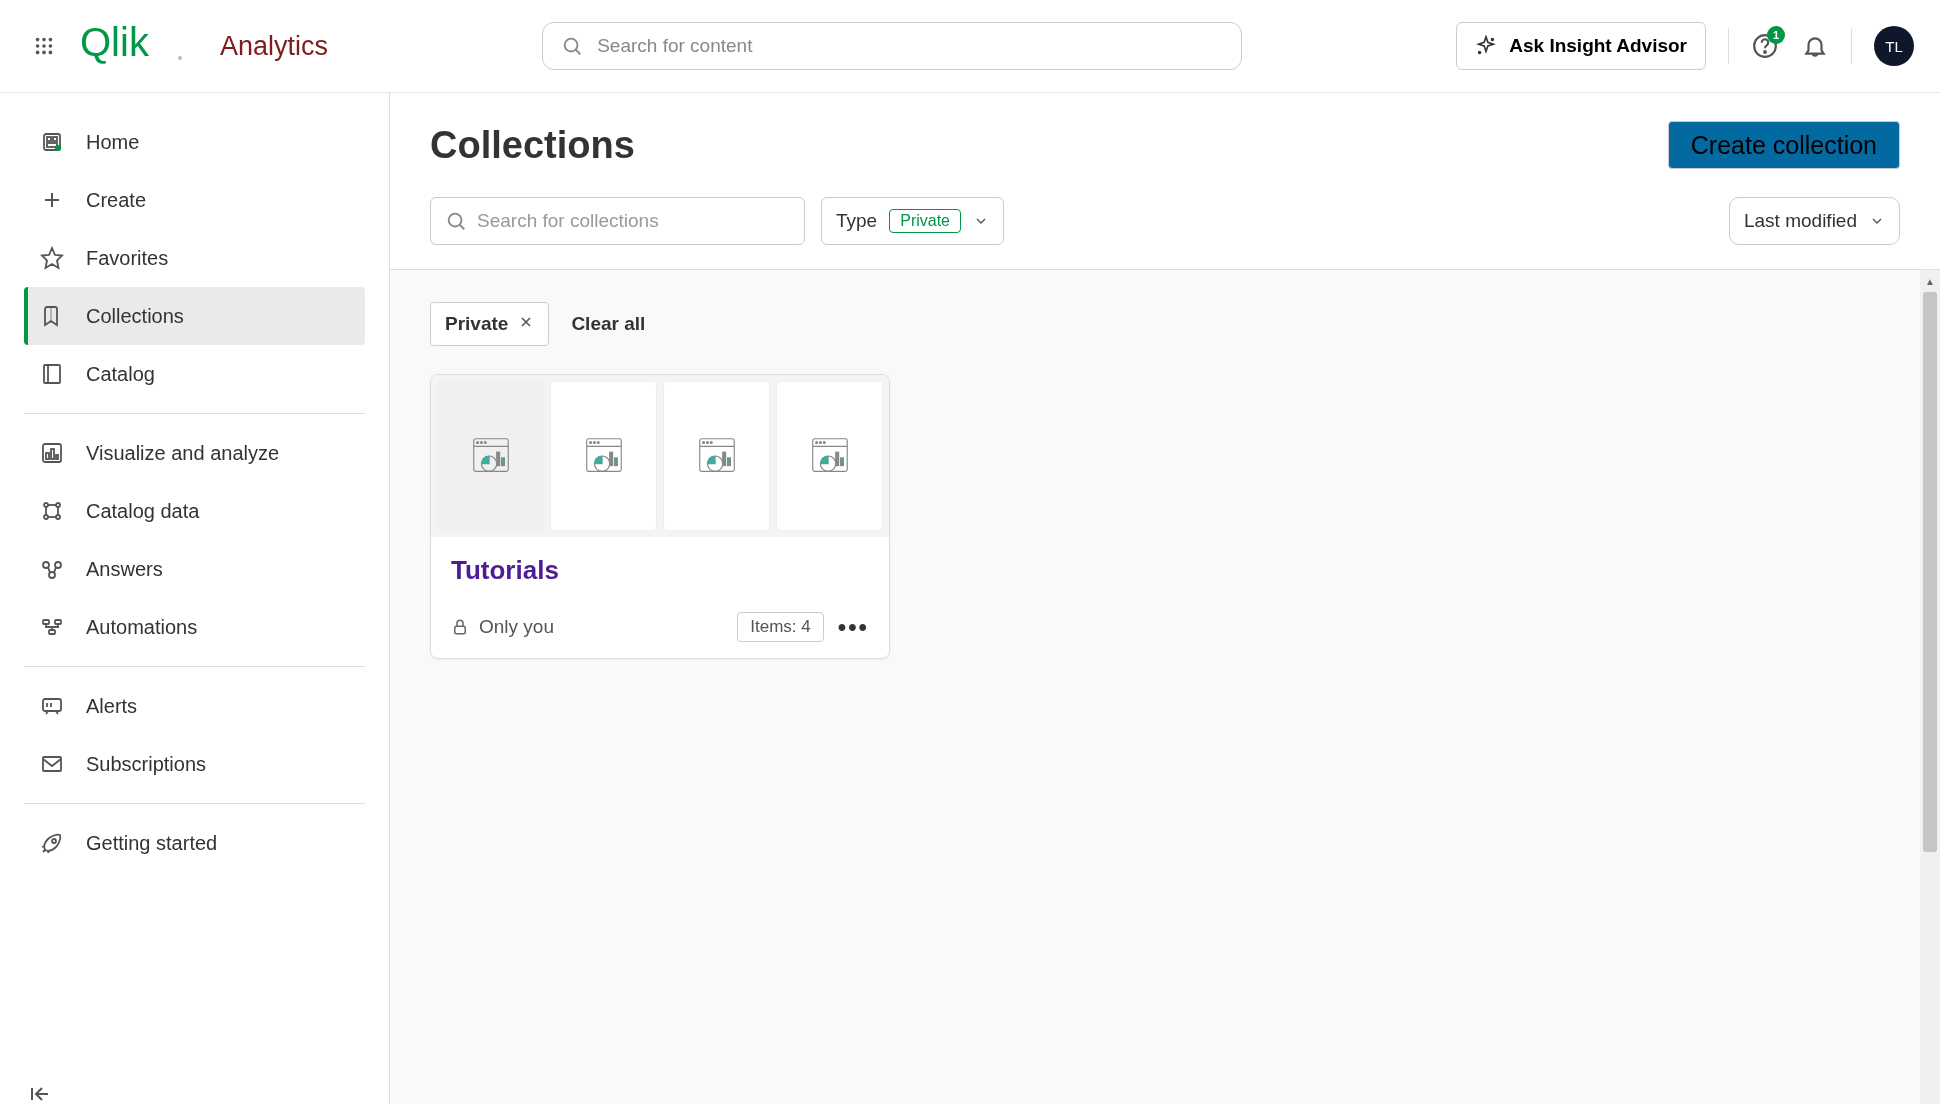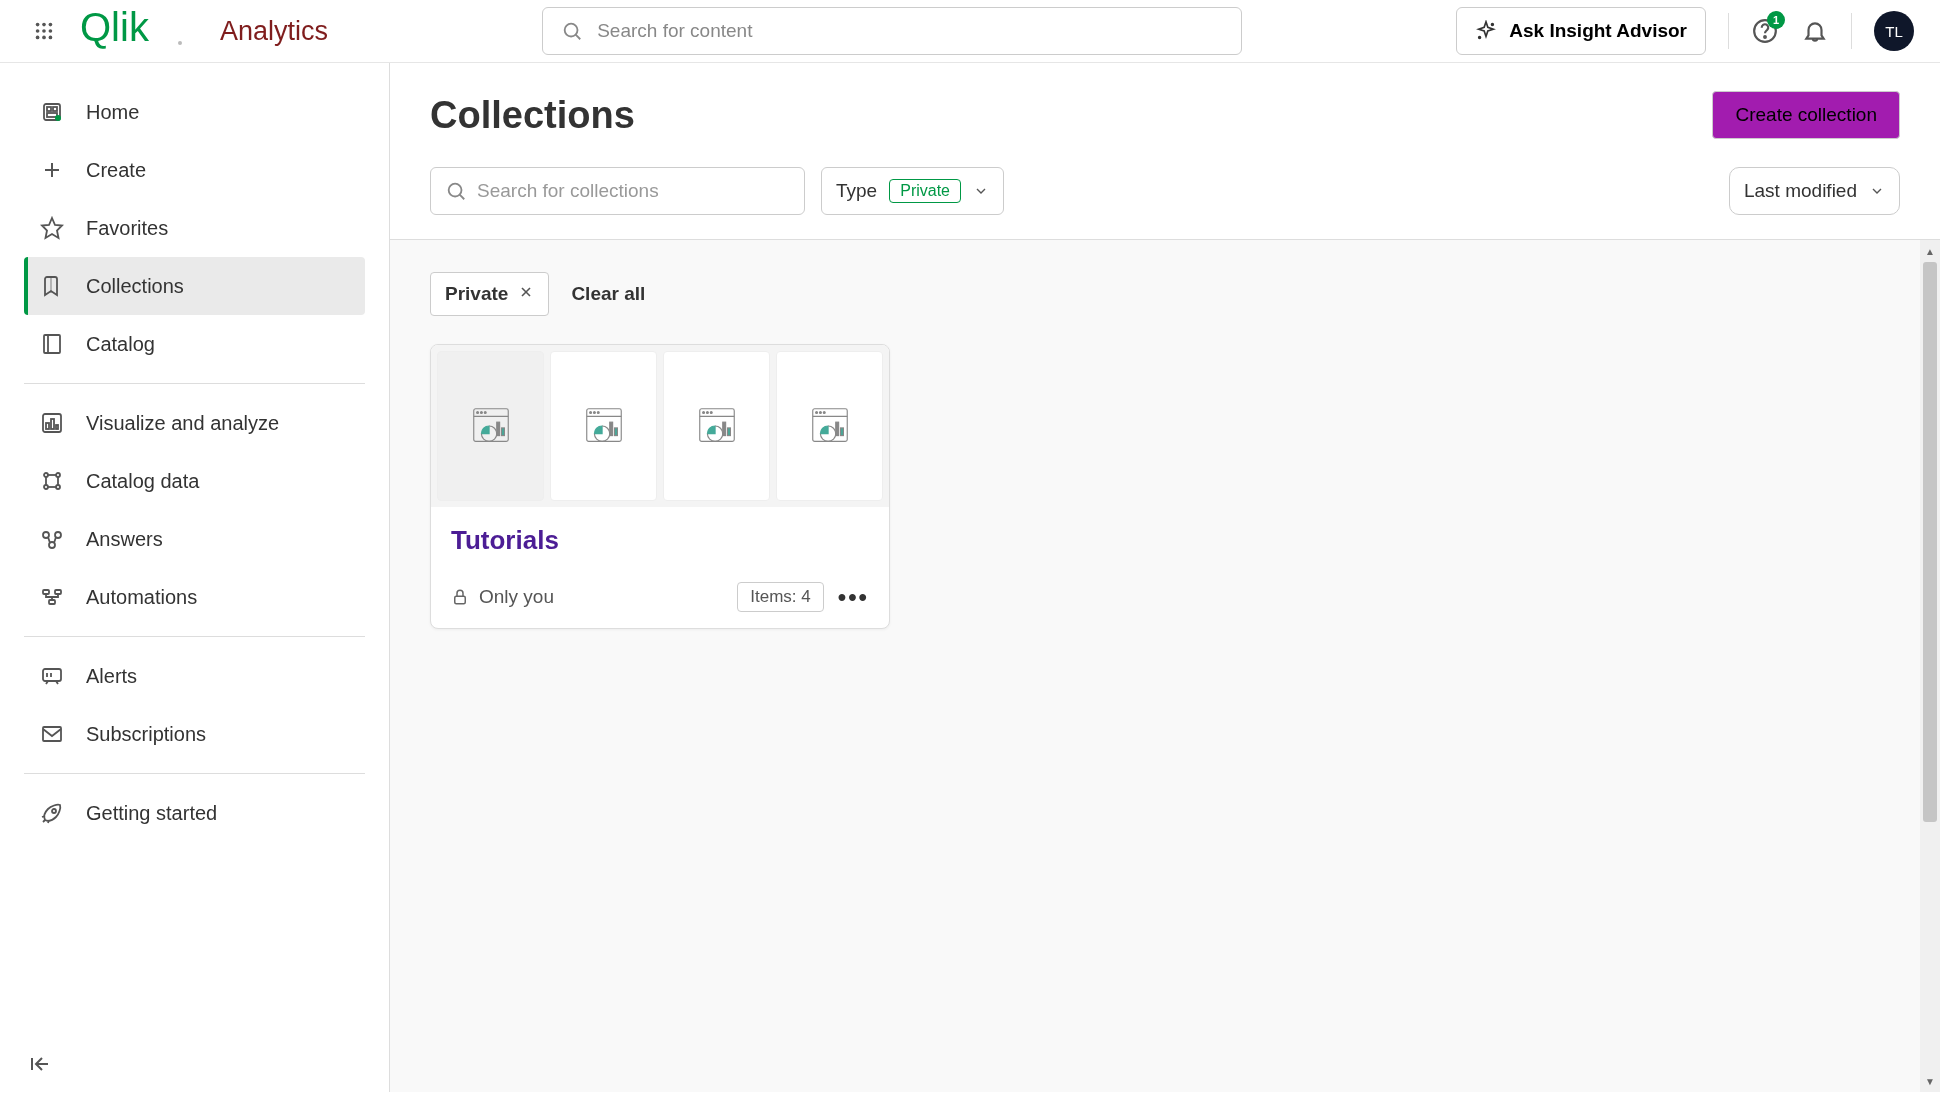--- a/index.html
+++ b/index.html
@@ -1,24 +1,24 @@
 <!DOCTYPE html>
 <html><head>
   <meta charset="utf-8">
   <style>
     * { box-sizing: border-box; margin: 0; padding: 0; font-family: 'Segoe UI', -apple-system, BlinkMacSystemFont, sans-serif; }
     body { background: #fff; color: #333; overflow: hidden; }
 
     
-    .top-header { height: 63px; display: flex; align-items: center; padding: 0 26px; border-bottom: 1px solid #e6e6e6; }
+    .top-header { height: 93px; display: flex; align-items: center; padding: 0 26px; border-bottom: 1px solid #e6e6e6; }
     .apps-btn { width: 36px; height: 36px; display:flex; align-items:center; justify-content:center; cursor:pointer; }
     .logo-wrap { display:flex; align-items:center; margin-left: 18px; }
     .app-title { margin-left: 30px; font-size: 27px; color: #7f1d1d; font-weight: 400; }
     .header-center { flex:1; display:flex; justify-content:center; }
-    .search-bar { width: 700px; height: 48px; border: 1px solid #ccc; border-radius: 6px; display:flex; align-items:center; padding: 0 18px; color:#888; }
+    .search-bar { width: 700px; height: 48px; border: 1px solid #ccc; border-radius: 12px; display:flex; align-items:center; padding: 0 18px; color:#888; }
     .search-bar input { border:none; outline:none; flex:1; font-size: 19px; margin-left: 14px; color:#555; }
     .search-bar input::placeholder { color:#888; }
     .header-right { display:flex; align-items:center; gap: 22px; }
     .insight-btn { height: 48px; border:1px solid #ccc; border-radius:6px; padding:0 18px; display:flex; align-items:center; gap:12px; font-size:19px; font-weight:600; cursor:pointer; background:#fff; }
     .icon-wrap { width:28px; height:28px; display:flex; align-items:center; justify-content:center; color:#555; cursor:pointer; position:relative; }
     .badge { position:absolute; top:-6px; right:-6px; background:#009845; color:#fff; border-radius:50%; width:18px; height:18px; font-size:11px; display:flex; align-items:center; justify-content:center; font-weight:bold; }
     .vdiv { width:1px; height:36px; background:#ddd; }
     .avatar { width:40px; height:40px; border-radius:50%; background:#0f172a; color:#fff; display:flex; align-items:center; justify-content:center; font-size:15px; font-weight:500; cursor:pointer; }
 
     
@@ -30,21 +30,21 @@
     .nav-item.active { background:#eaeaea; border-left:4px solid #009845; padding-left:12px; font-weight:500; }
     .nav-item svg, .nav-item .nav-icon { width:24px; height:24px; color:#555; flex-shrink:0; }
     .nav-divider { height:1px; background:#ddd; margin: 10px 0; }
     .collapse-btn { position:absolute; bottom:12px; left:28px; cursor:pointer; color:#555; }
 
     
     .main { flex:1; display:flex; flex-direction:column; overflow:auto; }
     .main-header { padding: 28px 40px 24px; }
     .title-row { display:flex; justify-content:space-between; align-items:center; }
     .page-title { font-size:38px; font-weight:700; color:#333; }
-    .create-btn { height:48px; border:1px solid #ccc; border-radius:4px; padding:0 22px; background:#a21caf; font-size:19px; font-weight:500; cursor:pointer; }
+    .create-btn { height:48px; border:1px solid #ccc; border-radius:4px; padding:0 22px; background:#0369a1; font-size:25px; font-weight:500; cursor:pointer; }
     .filter-row { display:flex; align-items:center; gap:16px; margin-top:28px; }
     .search-collections { width:375px; height:48px; border:1px solid #ccc; border-radius:6px; display:flex; align-items:center; padding:0 14px; }
     .search-collections input { border:none; outline:none; flex:1; font-size:19px; margin-left:10px; }
     .search-collections input::placeholder { color:#999; }
     .type-filter { height:48px; border:1px solid #ccc; border-radius:6px; padding:0 14px; display:flex; align-items:center; gap:12px; font-size:19px; cursor:pointer; }
     .type-badge { border:1px solid #009845; color:#009845; padding:2px 10px; border-radius:4px; font-size:16px; }
     .sort-filter { margin-left:auto; height:48px; border:1px solid #ccc; border-radius:10px; padding:0 14px; display:flex; align-items:center; gap:12px; font-size:19px; cursor:pointer; font-weight:500; }
 
     .content-area { flex:1; background:#f9f9f9; border-top:1px solid #ddd; padding: 32px 40px; position:relative; }
     .chips-row { display:flex; align-items:center; gap:22px; margin-bottom:28px; }

